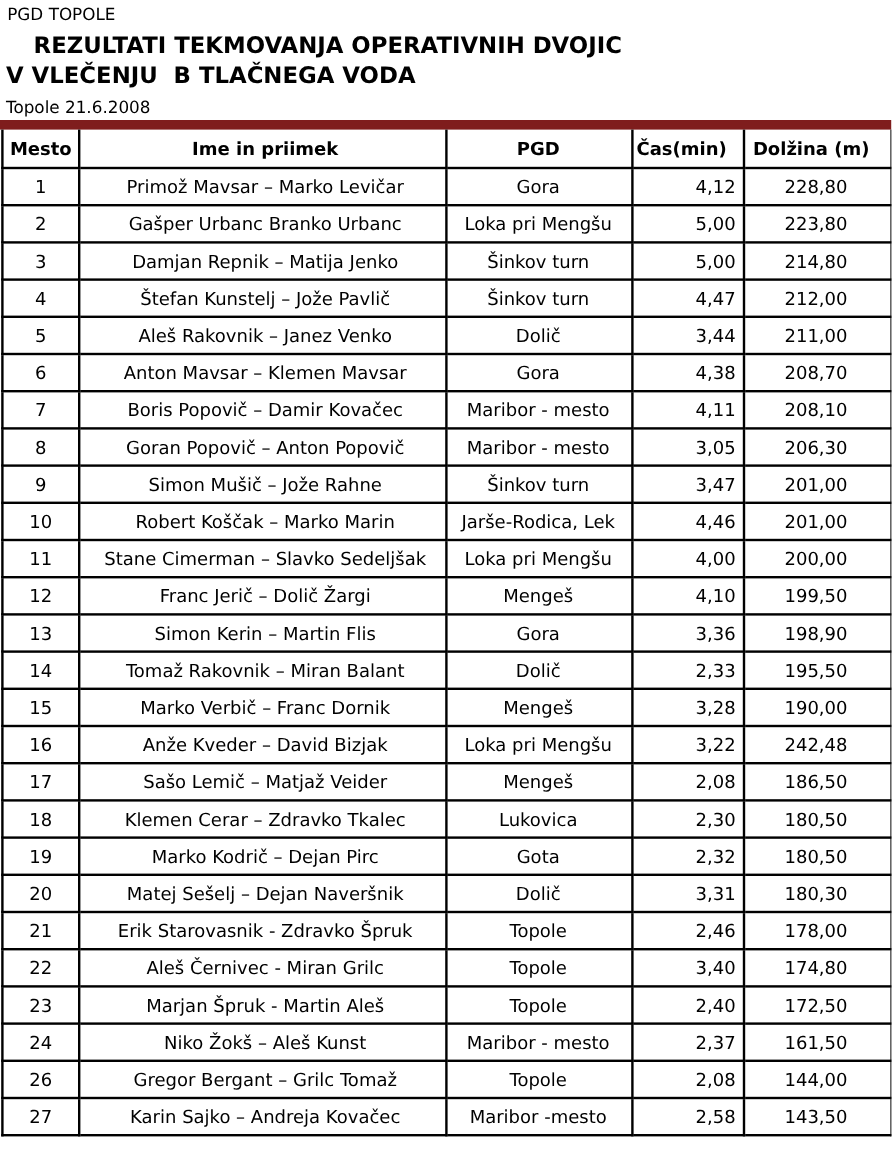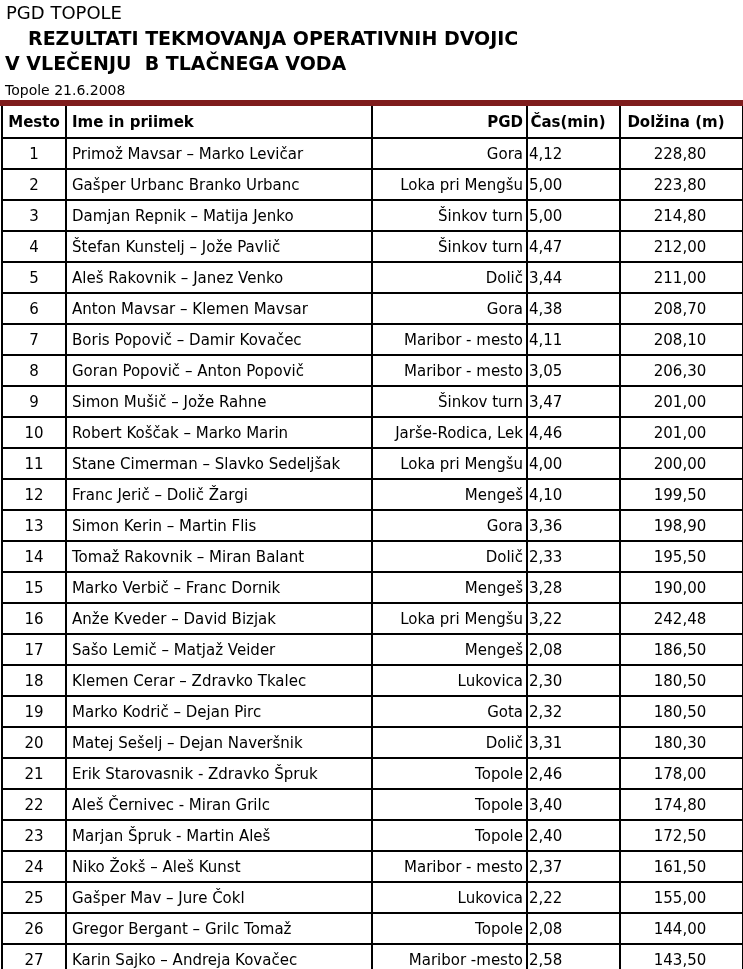--- a/index.html
+++ b/index.html
@@ -10,38 +10,38 @@
     font-family: "DejaVu Sans", "Liberation Sans", sans-serif;
   }
   .page {
     position: relative;
     width: 743px;
     height: 969px;
     background: #ffffff;
     overflow: hidden;
   }
   .org-line {
-    font-size: 18px;
+    font-size: 14px;
     line-height: 18px;
     padding: 4px 0 0 6px;
   }
   .title-line {
     font-size: 19px;
     font-weight: bold;
     line-height: 25px;
     padding-left: 5px;
     white-space: pre; 
     letter-spacing: 0px;
   }
   .title-line.first { margin-top: 4px; padding-left: 28px; }
   .date-line {
     font-size: 14px;
     line-height: 17px;
     padding: 6px 0 1px 5px;
-    border-bottom: 6px solid #7f1d1d; 
+    border-bottom: 8px solid #7f1d1d; 
   }
   table.results {
     border-collapse: collapse;
     table-layout: fixed;
     width: 741px;
     margin-left: 1px;
   }
   table.results th, table.results td {
     border: 2px solid #000;
     font-size: 15px;
@@ -53,23 +53,23 @@
     height: 29px;
     font-weight: bold;
     vertical-align: middle;
   }
   table.results tbody td {
     height: 27px;
     font-weight: normal;
     vertical-align: middle;
   }
   .col-rank  { text-align: center; }
-  .col-name  { text-align: left;  padding-left: 5px; border-radius: 11px; }
-  .col-pgd   { text-align: right; padding-right: 3px; }
-  .col-time  { padding-right: 6px; }
+  .col-name  { text-align: center;  padding-left: 5px; border-radius: 11px; }
+  .col-pgd   { text-align: center; padding-right: 3px; }
+  .col-time  { text-align: right; padding-right: 6px; }
   .col-len   { text-align: center; padding-right: 4px; }
   th.col-time, th.col-len { text-align: center; padding-right: 12px; }
 </style>
 </head>
 <body>
 
 <div class="page">
 
   <div class="org-line">PGD TOPOLE</div>
 
@@ -259,27 +259,20 @@
           <td class="col-len">172,50</td>
         </tr>
         <tr>
           <td class="col-rank">24</td>
           <td class="col-name">Niko Žokš – Aleš Kunst</td>
           <td class="col-pgd">Maribor - mesto</td>
           <td class="col-time">2,37</td>
           <td class="col-len">161,50</td>
         </tr>
         <tr>
-          <td class="col-rank">25</td>
-          <td class="col-name">Gašper Mav – Jure Čokl</td>
-          <td class="col-pgd">Lukovica</td>
-          <td class="col-time">2,22</td>
-          <td class="col-len">155,00</td>
-        </tr>
-        <tr>
           <td class="col-rank">26</td>
           <td class="col-name">Gregor Bergant – Grilc Tomaž</td>
           <td class="col-pgd">Topole</td>
           <td class="col-time">2,08</td>
           <td class="col-len">144,00</td>
         </tr>
         <tr>
           <td class="col-rank">27</td>
           <td class="col-name">Karin Sajko – Andreja Kovačec</td>
           <td class="col-pgd">Maribor -mesto</td>

